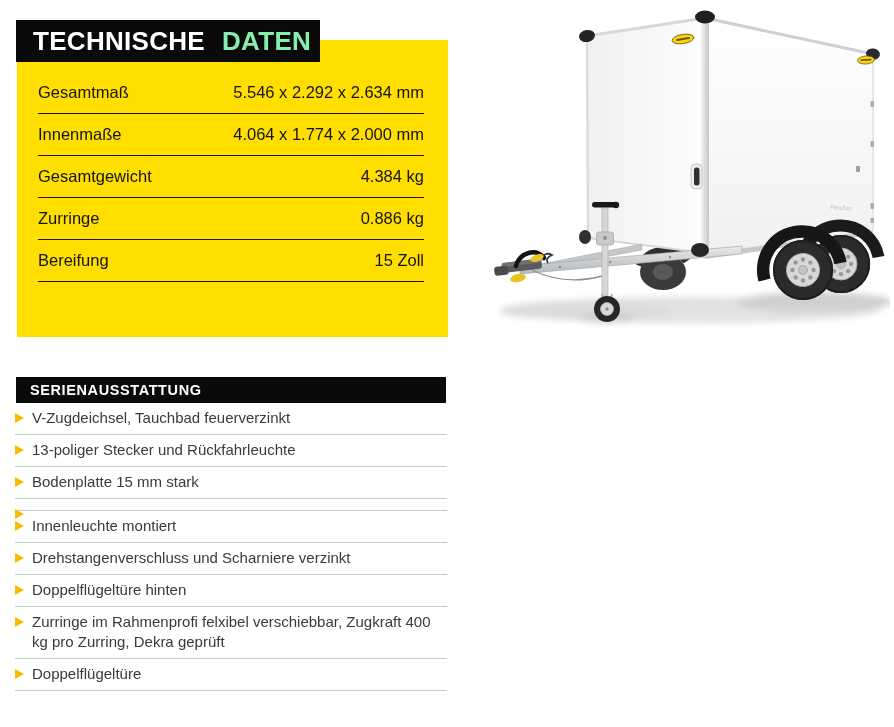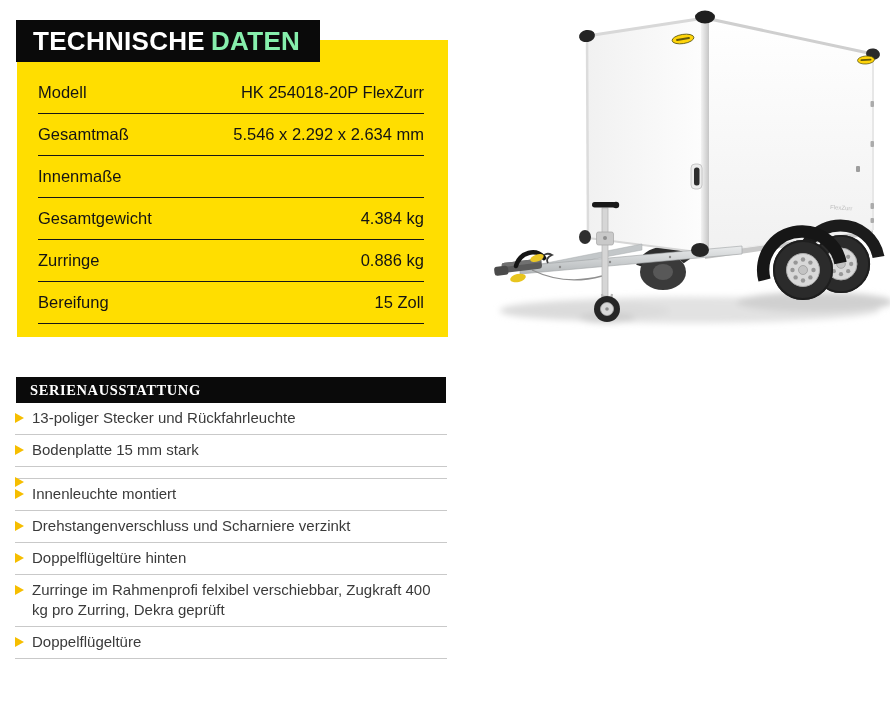--- a/index.html
+++ b/index.html
@@ -12,21 +12,21 @@
   .page { position:absolute; inset:0; }
 
   
   .tech-header {
     position:absolute; left:16px; top:20px; width:304px; height:42px;
     background:#0A0A0A; box-sizing:border-box;
     display:flex; align-items:center; padding-left:17px;
     z-index:2; font-size:26px; font-weight:bold; letter-spacing:.3px;
     white-space:nowrap;
   }
-  .tech-header .prefix   { color:#ffffff; margin-right:6px; }
+  .tech-header .prefix   { color:#ffffff; margin-right:17px; }
   .tech-header .highlight{ color:#86efac; }
 
   
   .spec-panel {
     position:absolute; left:17px; top:40px; width:431px; height:297px;
     background:#FFDE00; box-sizing:border-box;
     padding:32px 24px 0 21px; z-index:1;
   }
   .spec-row {
     height:41px; display:flex; justify-content:space-between; align-items:center;
@@ -34,21 +34,21 @@
     font-size:16.5px; color:#141414;
   }
   .spec-label { white-space:nowrap; }
   .spec-value { white-space:nowrap; text-align:right; }
 
   
   .equip-header {
     position:absolute; left:16px; top:377px; width:430px; height:26px;
     background:#0A0A0A; color:#ffffff; box-sizing:border-box;
     display:flex; align-items:center; padding-left:14px;
-    font-size:14.5px; font-weight:bold; letter-spacing:.6px;font-family:Liberation Serif, serif;
+    font-size:14.5px; font-weight:bold; letter-spacing:.6px;
   }
   .equip-list {
     position:absolute; left:15px; top:403px; width:432px;
     margin:0; padding:0; list-style:none;
   }
   .equip-item {
     position:relative; box-sizing:border-box;
     padding:5px 0 6px 17px;
     border-bottom:1px solid #C9C9C9;
     font-size:15px; line-height:20px; color:#3A3A3A;
@@ -69,47 +69,48 @@
 
 <div class="page">
 
   <div class="tech-header">
     <span class="prefix">TECHNISCHE</span>
     <span class="highlight">DATEN</span>
   </div>
 
   <div class="spec-panel">
     <div class="spec-row">
-      <span class="spec-label">Modell</span>
-      <span class="spec-value">HK 254018-20P FlexZurr</span>
-    </div>
-    <div class="spec-row">
       <span class="spec-label">Gesamtmaß</span>
       <span class="spec-value">5.546 x 2.292 x 2.634 mm</span>
     </div>
     <div class="spec-row">
       <span class="spec-label">Innenmaße</span>
+      <span class="spec-value">4.064 x 1.774 x 2.000 mm</span>
     </div>
     <div class="spec-row">
       <span class="spec-label">Gesamtgewicht</span>
       <span class="spec-value">4.384 kg</span>
     </div>
     <div class="spec-row">
       <span class="spec-label">Zurringe</span>
       <span class="spec-value">0.886 kg</span>
     </div>
     <div class="spec-row">
       <span class="spec-label">Bereifung</span>
       <span class="spec-value">15 Zoll</span>
     </div>
   </div>
 
   <div class="equip-header">SERIENAUSSTATTUNG</div>
 
   <ul class="equip-list">
+    <li class="equip-item">
+      <span class="tri"></span>
+      <span>V-Zugdeichsel, Tauchbad feuerverzinkt</span>
+    </li>
     <li class="equip-item">
       <span class="tri"></span>
       <span>13-poliger Stecker und Rückfahrleuchte</span>
     </li>
     <li class="equip-item">
       <span class="tri"></span>
       <span>Bodenplatte 15 mm stark</span>
     </li>
     <li class="equip-item">
       <span class="tri"></span>

